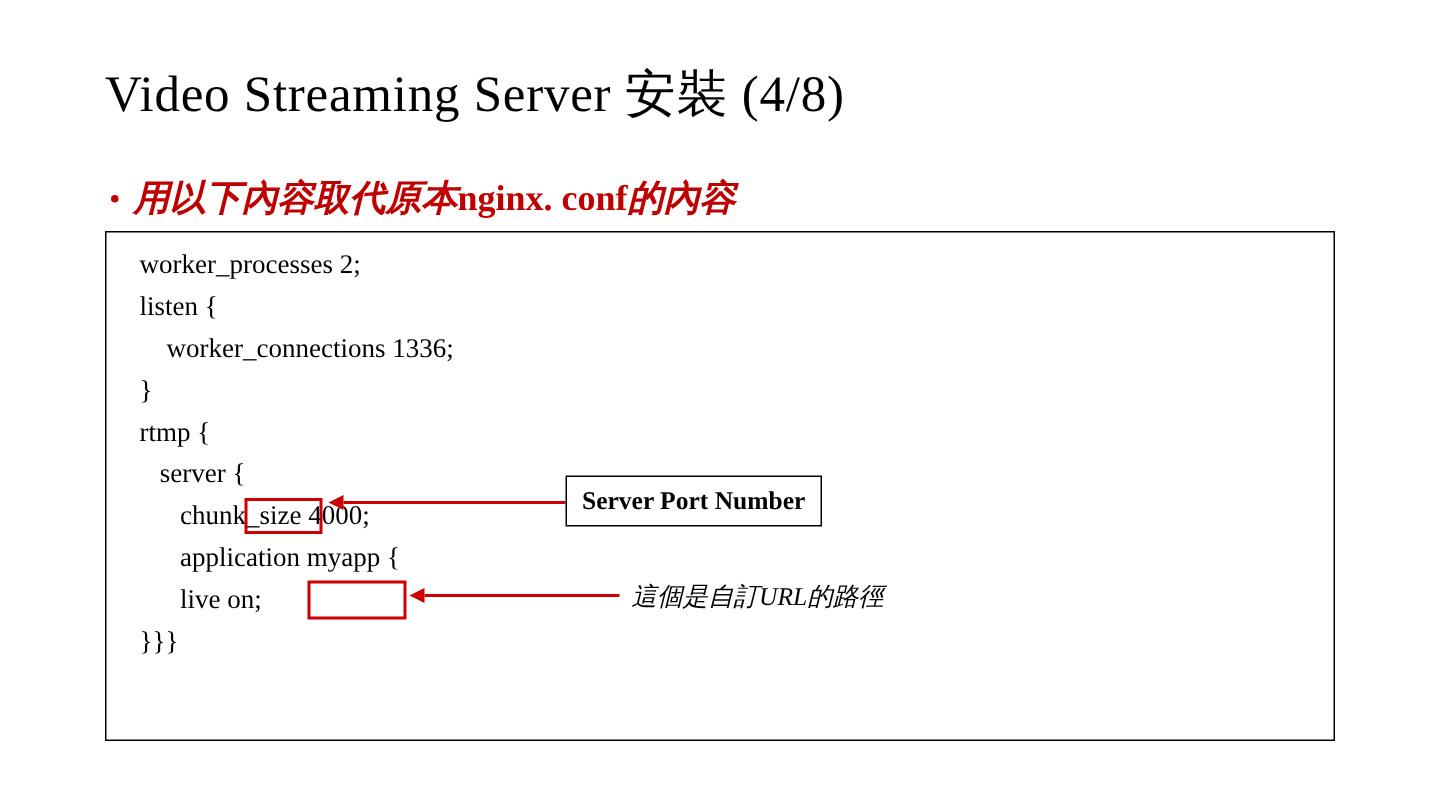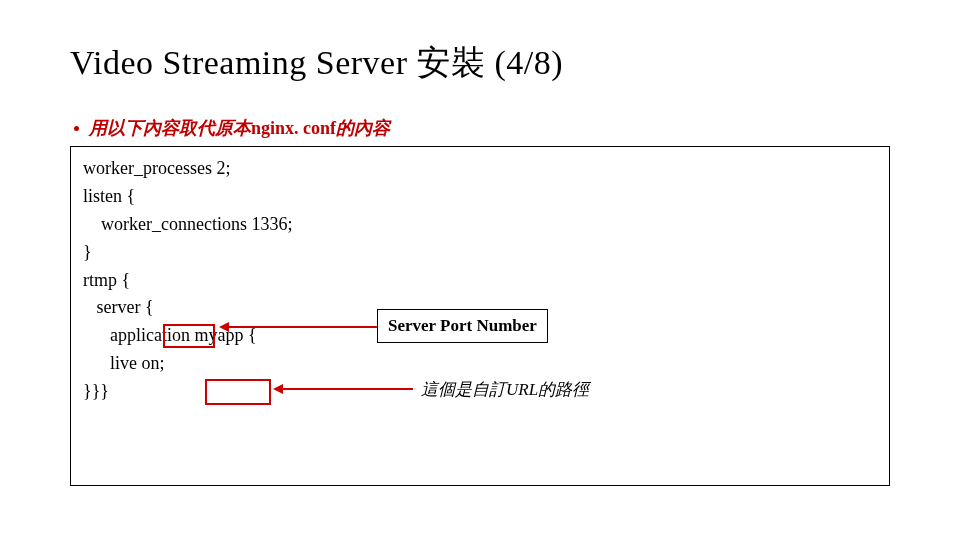--- a/index.html
+++ b/index.html
@@ -33,32 +33,32 @@
     width: 5px;
     height: 5px;
     background: #bf0000;
     border-radius: 50%;
     margin-right: 10px;
     margin-left: 4px;
     flex: 0 0 auto;
   }
   .bullet-text {
     color: #bf0000;
-    font-size: 18px;
+    font-size: 24px;
     font-weight: 700;
     font-style: italic;
     font-family: "PMingLiU", "Times New Roman", serif;
   }
   .bullet-text .latin {
     font-style: normal;
   }
   .code-box {
     position: relative;
     border: 1px solid #000;
-    padding: 8px 10px 10px 12px;
+    padding: 8px 10px 10px 22px;
     font-size: 18px;
     line-height: 1.55;
     font-family: "Times New Roman", serif;
     height: 340px;
     box-sizing: border-box;
   }
   .code-line {
     white-space: pre;
   }
 
@@ -122,20 +122,21 @@
     </span>
   </div>
 
   <div class="code-box">
     <div class="code-line">worker_processes 2;</div>
     <div class="code-line">listen {</div>
     <div class="code-line">    worker_connections 1336;</div>
     <div class="code-line">}</div>
     <div class="code-line">rtmp {</div>
     <div class="code-line">   server {</div>
+    <div class="code-line">      chunk_size 4000;</div>
     <div class="code-line">      application myapp {</div>
     <div class="code-line">      live on;</div>
     <div class="code-line">}}}</div>
 
     <div class="hl" style="left:92px; top:177px; width:52px; height:24px;"></div>
 
     <div class="hl" style="left:134px; top:232px; width:66px; height:26px;"></div>
 
     <div class="arrow" style="left:158px; top:180px;">
       <div class="head"></div>

